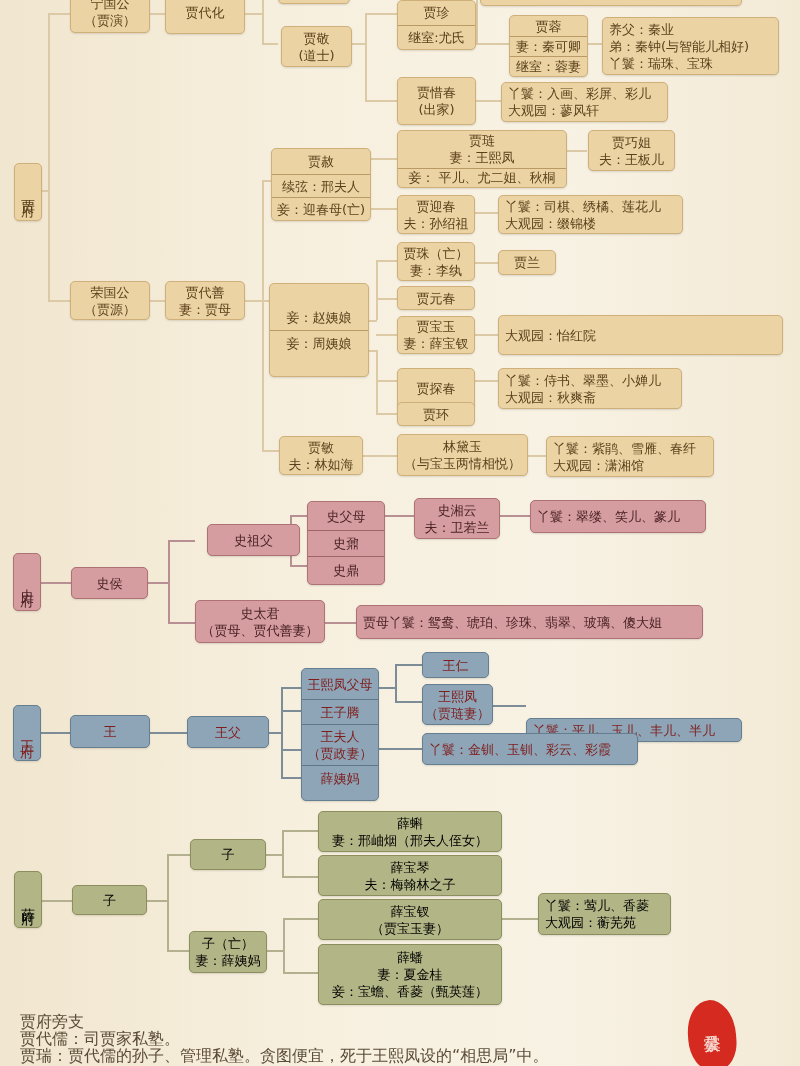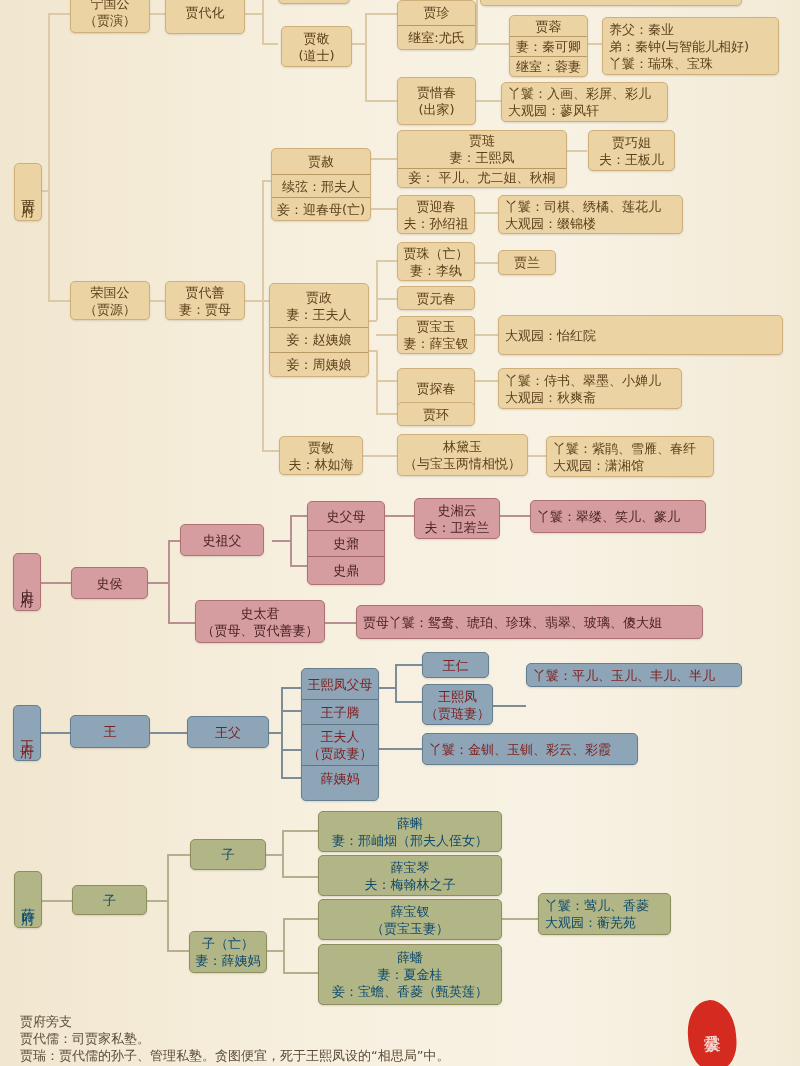--- a/index.html
+++ b/index.html
@@ -5,32 +5,32 @@
   html,body{margin:0;padding:0;}
   body{width:800px;height:1066px;overflow:hidden;position:relative;
     background:linear-gradient(90deg,#f1e6cf 0%,#f7f0df 40%,#f8f2e4 70%,#f3ead6 100%);
     font-family:"DejaVu Sans","Liberation Sans",sans-serif;color:#4a3a22;}
   .n{position:absolute;box-sizing:border-box;border-radius:5px;text-align:center;font-size:13px;line-height:17px;
      display:flex;flex-direction:column;justify-content:center;align-items:center;box-shadow:0 1px 2px rgba(0,0,0,.12);}
   .n.left{align-items:flex-start;text-align:left;padding-left:6px;}
   .g{background:#ecd3a4;border:1px solid #cfb07a;color:#5a3f1a;}
   .r{background:#d59da0;border:1px solid #ad7176;color:#4b2225;}
   .b{background:#8da5b6;border:1px solid #667f90;color:#7f1d1d;}
-  .o{background:#b2b585;border:1px solid #8c8f5d;color:#0c4a6e;}
+  .o{background:#b2b585;border:1px solid #8c8f5d;color:#000000;}
   .seg{width:100%;box-sizing:border-box;display:flex;flex-direction:column;justify-content:center;align-items:center;}
   .g .seg+.seg{border-top:1px solid #b99a64;}
   .r .seg+.seg{border-top:1px solid #a06367;}
   .b .seg+.seg{border-top:1px solid #5f7687;}
   .ln{position:absolute;}
   .lg{background:#dcc9a6;}
   .lr{background:#b89094;}
   .lb{background:#7d8d98;}
   .lo{background:#b2b08e;}
   .vt{writing-mode:vertical-rl;text-orientation:upright;letter-spacing:4px;font-size:14px;}
-  #notes{position:absolute;left:20px;top:1013px;font-size:13px;line-height:17px;color:#5a4b36;}
+  #notes{position:absolute;left:20px;top:1013px;font-size:16px;line-height:17px;color:#5a4b36;}
   #seal{position:absolute;left:688px;top:1000px;width:48px;height:70px;background:#d42a20;border-radius:48% 52% 40% 45%;
         color:#f6d8cf;font-size:17px;line-height:20px;text-align:center;padding-top:6px;box-sizing:border-box;transform:rotate(-4deg);}
 </style>
 </head>
 <body>
 
 <div class="ln lg" style="left:48px;top:13px;width:2px;height:288px"></div>
 <div class="ln lg" style="left:48px;top:13px;width:22px;height:2px"></div>
 <div class="ln lg" style="left:48px;top:300px;width:22px;height:2px"></div>
 <div class="ln lg" style="left:42px;top:190px;width:8px;height:2px"></div>
@@ -158,24 +158,20 @@
 <div class="n g" style="left:397px;top:195px;width:78px;height:39px">
   <span>贾迎春</span>
   <span>夫：孙绍祖</span>
 </div>
 <div class="n g left" style="left:498px;top:195px;width:185px;height:39px">
   <span>丫鬟：司棋、绣橘、莲花儿</span>
   <span>大观园：缀锦楼</span>
 </div>
 
 <div class="n g" style="left:269px;top:283px;width:100px;height:94px">
-  <div class="seg" style="height:44px">
-      <span>贾政</span>
-      <span>妻：王夫人</span>
-    </div>
   <div class="seg" style="height:25px">
       <span>妾：赵姨娘</span>
     </div>
   <div class="seg" style="height:25px">
       <span>妾：周姨娘</span>
     </div>
 </div>
 <div class="n g" style="left:397px;top:242px;width:78px;height:39px">
   <span>贾珠（亡）</span>
   <span>妻：李纨</span>
@@ -228,21 +224,21 @@
 <div class="ln lr" style="left:385px;top:515px;width:29px;height:2px"></div>
 <div class="ln lr" style="left:500px;top:515px;width:30px;height:2px"></div>
 <div class="ln lr" style="left:325px;top:622px;width:31px;height:2px"></div>
 
 <div class="n r vt" style="left:13px;top:553px;width:28px;height:58px">
     <span>史府</span>
   </div>
 <div class="n r" style="left:71px;top:567px;width:77px;height:32px">
     <span>史侯</span>
   </div>
-<div class="n r" style="left:180px;top:524px;width:84px;height:32px">
+<div class="n r" style="left:207px;top:524px;width:93px;height:32px">
     <span>史祖父</span>
   </div>
 <div class="n r" style="left:307px;top:501px;width:78px;height:84px">
   <div class="seg" style="height:28px">
       <span>史父母</span>
     </div>
   <div class="seg" style="height:26px">
       <span>史鼐</span>
     </div>
   <div class="seg" style="height:28px">
@@ -303,21 +299,21 @@
       <span>薛姨妈</span>
     </div>
 </div>
 <div class="n b" style="left:422px;top:652px;width:67px;height:26px">
     <span>王仁</span>
   </div>
 <div class="n b" style="left:422px;top:684px;width:71px;height:41px">
   <span>王熙凤</span>
   <span>（贾琏妻）</span>
 </div>
-<div class="n b left" style="left:526px;top:663px;width:216px;height:24px">
+<div class="n b left" style="left:526px;top:718px;width:216px;height:24px">
     <span>丫鬟：平儿、玉儿、丰儿、半儿</span>
   </div>
 <div class="n b left" style="left:422px;top:733px;width:216px;height:32px">
     <span>丫鬟：金钏、玉钏、彩云、彩霞</span>
   </div>
 
 <div class="ln lo" style="left:42px;top:900px;width:30px;height:2px"></div>
 <div class="ln lo" style="left:147px;top:900px;width:21px;height:2px"></div>
 <div class="ln lo" style="left:167px;top:854px;width:2px;height:97px"></div>
 <div class="ln lo" style="left:167px;top:854px;width:24px;height:2px"></div>

